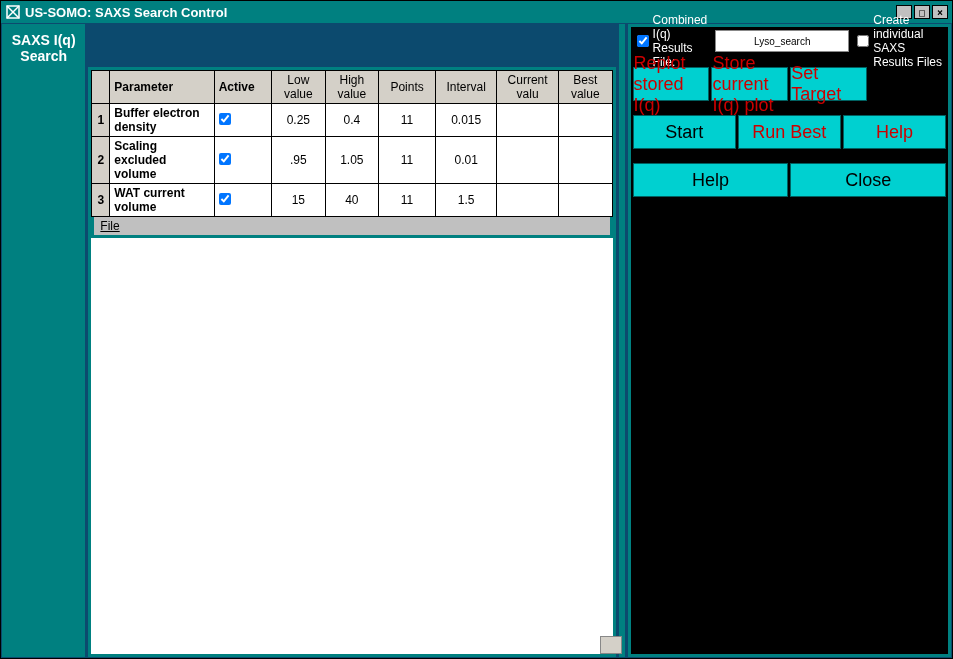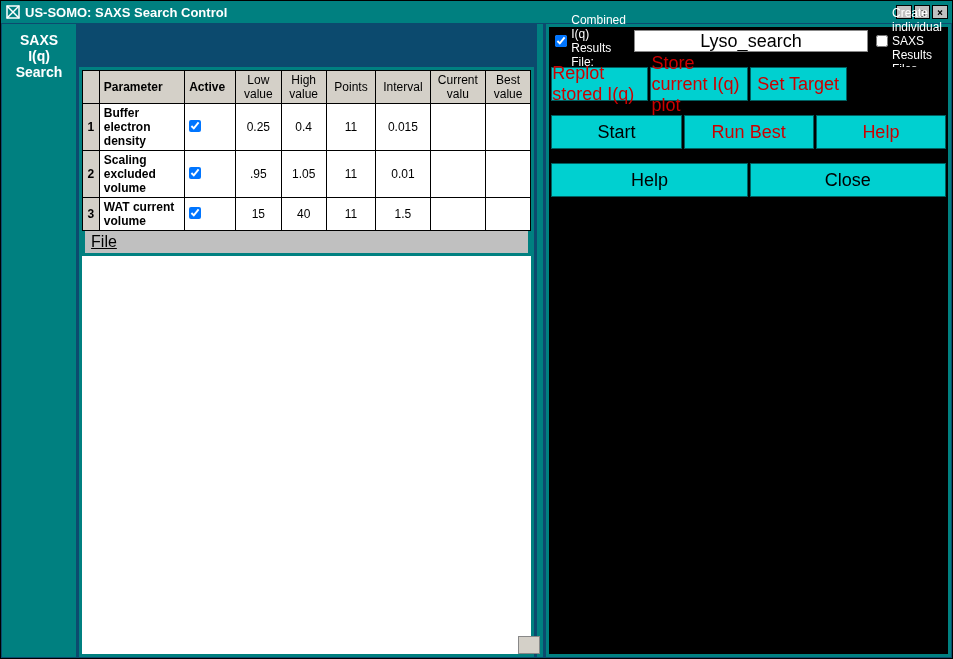--- a/index.html
+++ b/index.html
@@ -15,34 +15,34 @@
   .header { background: #008080; color: #fff; font-weight: bold; text-align: center; padding: 5px; font-size: 14px; border: 3px solid #008080; }
   .table-wrap { border: 3px solid #008080; background: #fff; margin-top: 43px; }
   table { width: 100%; border-collapse: collapse; background: #fff; }
   th, td { border: 1px solid #000; padding: 2px 4px; font-size: 12px; height: 20px; }
   th { background: #d4d0c8; text-align: left; font-weight: bold; }
   .rownum { background: #d4d0c8; text-align: center; width: 24px; font-weight: bold; }
   .param-col { font-weight: bold; width: 200px; }
   .active-col { width: 90px; }
   .val-col { width: 95px; text-align: center; font-weight: normal; }
   .chk { width: 12px; height: 12px; }
-  .menubar { background: #c0c0c0; padding: 2px 6px; font-size: 16px; border: 3px solid #008080; border-top: none; }
+  .menubar { background: #c0c0c0; padding: 2px 6px; font-size: 12px; border: 3px solid #008080; border-top: none; }
   .menuitem { text-decoration: underline; cursor: pointer; }
   .plot-area { flex: 1; border: 3px solid #008080; background: #fff; min-height: 0; position: relative; }
   .plot-handle { position: absolute; right: 0; bottom: 0; width: 22px; height: 18px; background: #d4d0c8; border: 1px solid #888; }
   .bottom { border: 3px solid #008080; background: #000; padding: 2px; display: flex; flex-direction: column; gap: 14px; }
   .row { display: flex; gap: 2px; align-items: stretch; }
   .cell { background: #00d0d0; border: 1px solid #006060; display: flex; align-items: center; justify-content: center; height: 34px; font-size: 18px; cursor: pointer; }
   .cell.blackout { background: #000; border: 1px solid #000; cursor: default; }
   .cell.redtext { color: #cc0000; }
   .row .cell { flex: 1; }
   .filebar { display: flex; align-items: center; gap: 4px; background: transparent; height: 24px; }
   .filebar .chkwrap { background: #000; color: #fff; display: flex; align-items: center; padding: 0 4px; height: 24px; font-size: 12px; }
   .filebar .chkwrap input { margin-right: 4px; background: #fff; }
-  .filebar input[type=text] { flex: 1; height: 22px; text-align: center; font-size: 18px; border: 1px solid #888; }
+  .filebar input[type=text] { flex: 1; height: 22px; text-align: center; font-size: 10px; border: 1px solid #888; }
   .row2 .cell { flex: 1; }
 </style>
 </head>
 <body>
 
 <div class="window">
   <div class="titlebar">
     <span class="icon">
       <svg viewBox="0 0 16 16">
           <rect x="2" y="2" width="12" height="12" fill="none" stroke="#fff" stroke-width="1.5"></rect>

